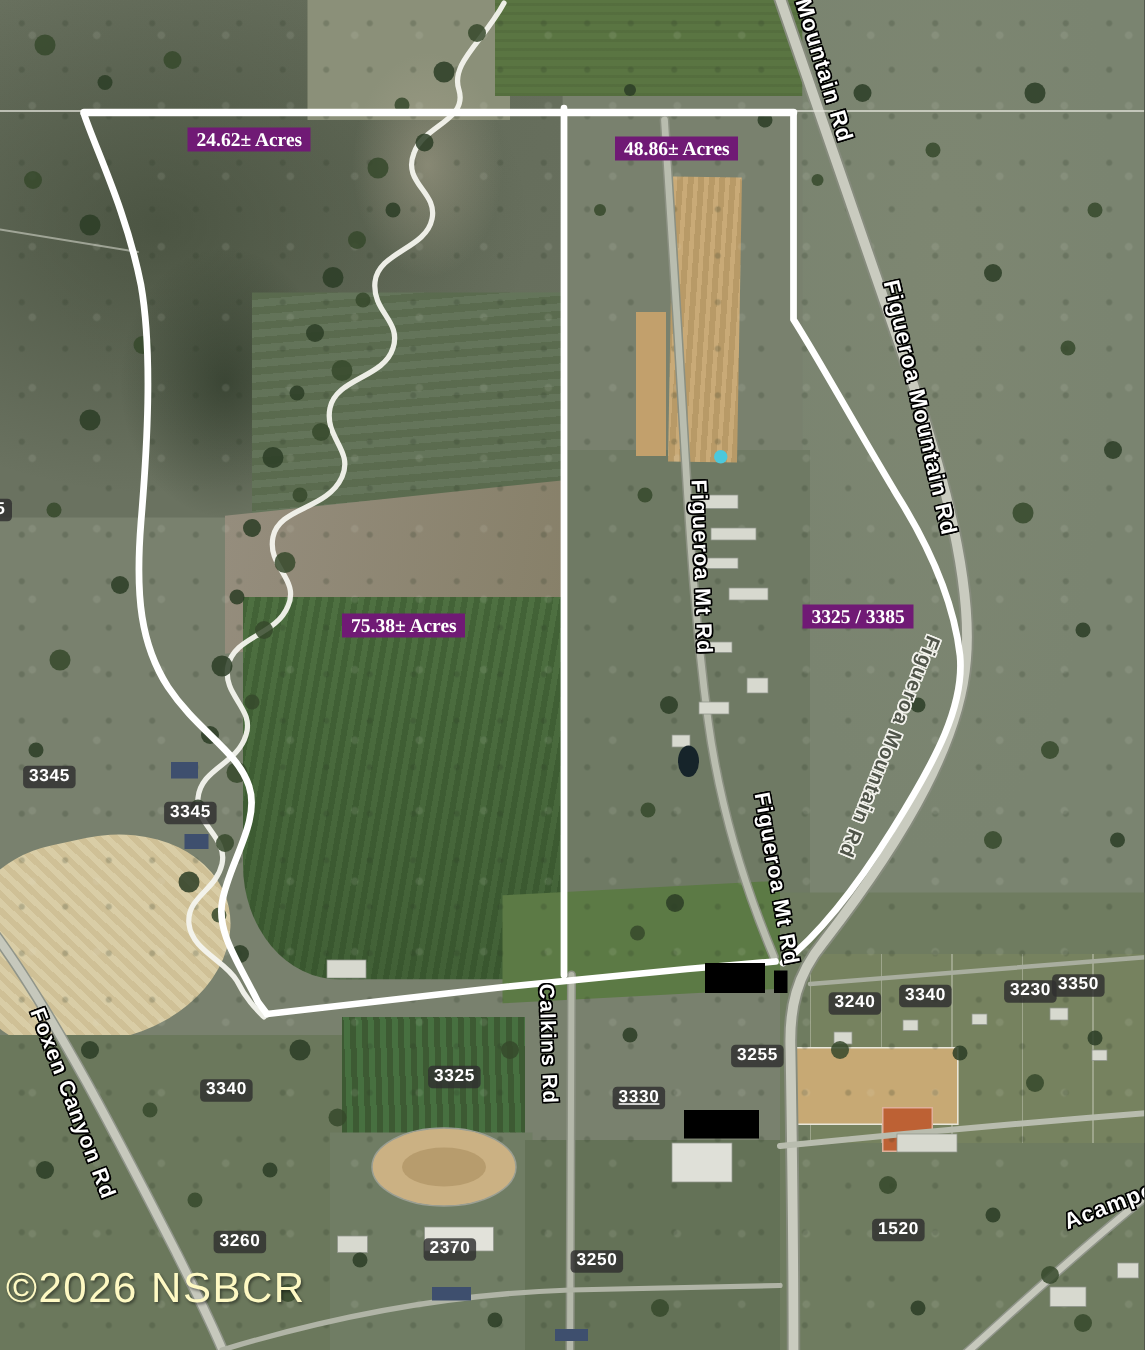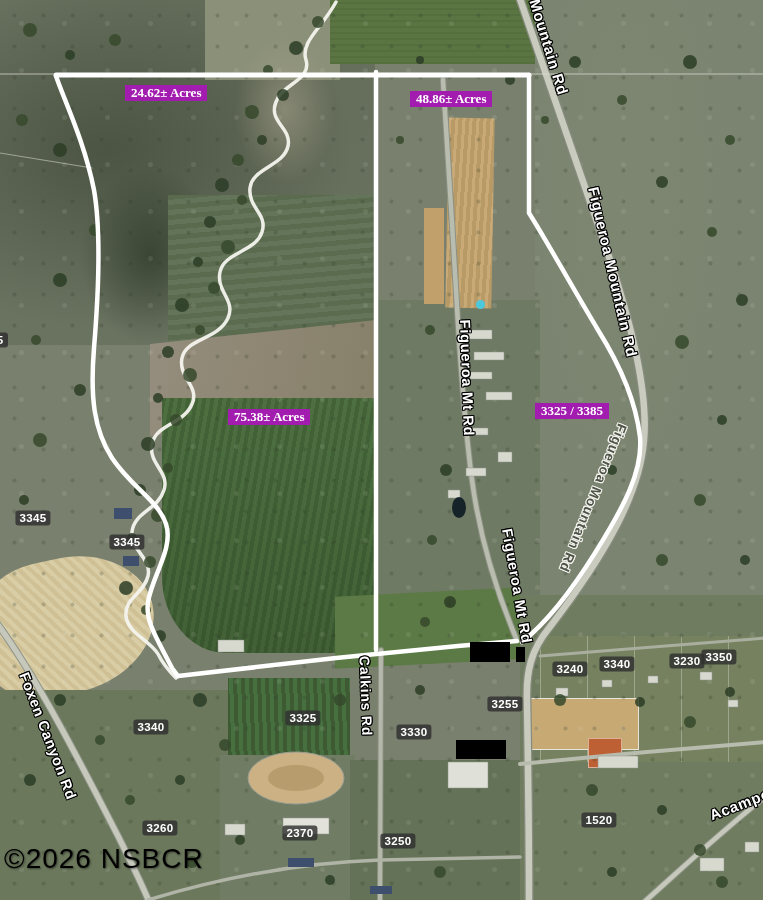--- a/index.html
+++ b/index.html
@@ -8,21 +8,21 @@
     background:#79816e;
     font-family:"Liberation Sans",sans-serif;
   }
   .map *{box-sizing:border-box;}
   .patch{position:absolute;}
   .overlay-svg{position:absolute;left:0;top:0;width:763px;height:900px;}
   .speckle1{position:absolute;inset:0;background-image:radial-gradient(circle, rgba(44,56,38,.22) 1.5px, transparent 2.5px);background-size:29px 31px;}
   .speckle2{position:absolute;inset:0;background-image:radial-gradient(circle, rgba(232,234,222,.10) 2px, transparent 3px);background-size:43px 47px;}
 
   .acre{
-    position:absolute;background:#a21caf;color:#fff;
+    position:absolute;background:#701a75;color:#fff;
     font-family:"Liberation Serif",serif;font-weight:700;font-size:13px;
     line-height:16px;padding:0 6px;white-space:nowrap;
   }
   .chip{
     position:absolute;transform:translate(-50%,-50%);
     background:rgba(47,47,47,.82);color:#fff;border-radius:3px;
     font-size:11.5px;font-weight:700;letter-spacing:.4px;
     line-height:15px;padding:0 4px;white-space:nowrap;
   }
   .chip.edge{transform:translate(0,-50%);}
@@ -32,21 +32,21 @@
     text-shadow:1px 0 #000,-1px 0 #000,0 1px #000,0 -1px #000,
                 1px 1px #000,-1px -1px #000,1px -1px #000,-1px 1px #000;
   }
   .rlabel.halo{
     color:#4e5348;
     text-shadow:1px 0 #f2f2ec,-1px 0 #f2f2ec,0 1px #f2f2ec,0 -1px #f2f2ec,
                 1px 1px #f2f2ec,-1px -1px #f2f2ec,1px -1px #f2f2ec,-1px 1px #f2f2ec;
   }
   .watermark{
     position:absolute;left:4px;top:843px;
-    font-size:28px;color:#000000;letter-spacing:1px;
+    font-size:28px;color:#fef9c3;letter-spacing:1px;
     text-shadow:1px 1px 2px rgba(0,0,0,.45);
   }
   .redact{position:absolute;background:#000;}
   .pool{position:absolute;width:9px;height:9px;border-radius:50%;background:#4cc8dc;}
   .pond{position:absolute;width:14px;height:21px;border-radius:50%;background:#16242a;}
 </style>
 </head>
 <body>
 
 <div class="map">
@@ -244,21 +244,21 @@
   <div class="rlabel halo" style="left:593px;top:498px;font-size:13.5px;transform:translate(-50%,-50%) rotate(112deg);">Figueroa Mountain Rd</div>
   <div class="rlabel" style="left:366px;top:696px;font-size:14px;transform:translate(-50%,-50%) rotate(88deg);">Calkins Rd</div>
   <div class="rlabel" style="left:48px;top:736px;font-size:14.5px;transform:translate(-50%,-50%) rotate(69deg);">Foxen Canyon Rd</div>
   <div class="rlabel" style="left:740px;top:804px;font-size:15px;transform:translate(-50%,-50%) rotate(-21deg);">Acampo</div>
 
   <div class="chip edge" style="left:-14px;top:340px;">35</div>
   <div class="chip" style="left:33px;top:518px;">3345</div>
   <div class="chip" style="left:127px;top:542px;">3345</div>
   <div class="chip" style="left:151px;top:727px;">3340</div>
   <div class="chip" style="left:303px;top:718px;">3325</div>
-  <div class="chip" style="left:414px;top:732px;">3330</div>
+  <div class="chip" style="left:426px;top:732px;text-decoration:underline;">3330</div>
   <div class="chip" style="left:505px;top:704px;">3255</div>
   <div class="chip" style="left:570px;top:669px;">3240</div>
   <div class="chip" style="left:617px;top:664px;">3340</div>
   <div class="chip" style="left:661px;top:661px;margin-left:26px;">3230</div>
   <div class="chip" style="left:719px;top:657px;">3350</div>
   <div class="chip" style="left:160px;top:828px;">3260</div>
   <div class="chip" style="left:300px;top:833px;">2370</div>
   <div class="chip" style="left:398px;top:841px;">3250</div>
   <div class="chip" style="left:599px;top:820px;">1520</div>
 

